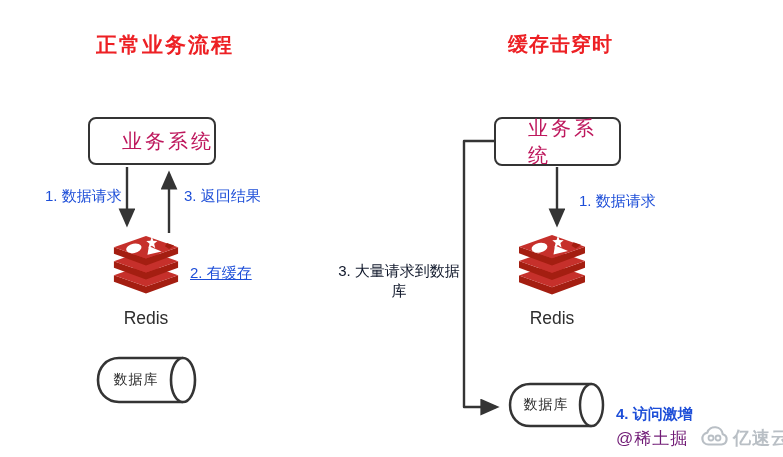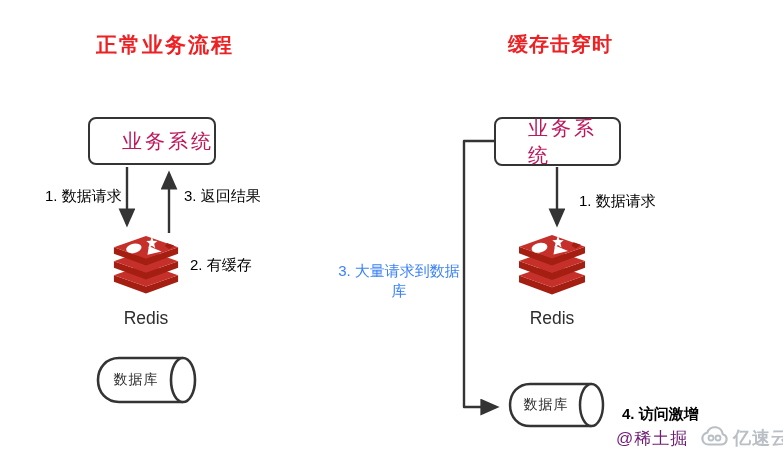--- a/index.html
+++ b/index.html
@@ -3,22 +3,22 @@
 <meta charset="utf-8">
 <style>
   html,body{margin:0;padding:0;background:#fff;}
   body{font-family:"Liberation Sans","DejaVu Sans",sans-serif;}
   .canvas{position:relative;width:783px;height:457px;background:#ffffff;overflow:hidden;}
   .connectors{position:absolute;left:0;top:0;width:783px;height:457px;pointer-events:none;}
   .abs{position:absolute;}
   .flow-title{font-size:21px;font-weight:700;color:#ed2024;letter-spacing:2px;white-space:nowrap;}
   .sysbox{border:2.4px solid #343434;border-radius:8px;display:flex;align-items:center;justify-content:center;
           font-size:20px;letter-spacing:3px;color:#be185d;font-weight:500;background:#fff;box-sizing:border-box;padding-left:32px;}
-  .lbl{font-size:15px;color:#000000;font-weight:500;white-space:nowrap;}
-  .lbl-wrap{font-size:15px;color:#3b82f6;font-weight:500;text-align:center;line-height:20px;}
+  .lbl{font-size:15px;color:#1d4ed8;font-weight:500;white-space:nowrap;}
+  .lbl-wrap{font-size:15px;color:#0f172a;font-weight:500;text-align:center;line-height:20px;}
   .redis-name{font-size:17.5px;color:#2e2e2e;font-weight:500;text-align:center;}
   .cyl{position:absolute;}
   .cyl-text{position:absolute;left:0;top:0;width:80px;height:100%;display:flex;align-items:center;justify-content:center;
             font-size:14px;color:#2e2e2e;font-weight:500;letter-spacing:1px;}
   .wm-handle{font-size:17px;color:#701a75;letter-spacing:1px;white-space:nowrap;}
   .wm-brand{display:flex;align-items:center;gap:3px;}
   .wm-brand-text{font-size:18px;color:#b9bfc5;font-weight:600;letter-spacing:1px;white-space:nowrap;}
 </style>
 </head>
 <body>
@@ -39,21 +39,21 @@
 
   <div class="abs flow-title" style="left:508px;top:31px;letter-spacing:1px;font-size:20px;">缓存击穿时</div>
   <div class="abs flow-title" style="left:96px;top:31px;">正常业务流程</div>
 
   <div class="abs sysbox" style="left:88px;top:117px;width:128px;height:48px;">
     <span>业务系统</span>
   </div>
 
   <div class="abs lbl" style="left:45px;top:187px;">1. 数据请求</div>
   <div class="abs lbl" style="left:184px;top:187px;">3. 返回结果</div>
-  <div class="abs lbl" style="left:190px;top:256px;">2. 有缓存</div>
+  <div class="abs lbl" style="left:190px;top:264px;text-decoration:underline;">2. 有缓存</div>
 
   <div class="abs" style="left:111px;top:236px;">
     <svg width="70" height="58" viewBox="0 0 72 54" preserveAspectRatio="none">
       <g>
         <path d="M3 36.5 L36 47 L69 36.5 L69 42.5 L36 53.5 L3 42.5 Z" fill="#A41E11"></path>
         <path d="M36 26 L69 36.5 L36 47 L3 36.5 Z" fill="#C6302B"></path>
       </g>
       <g>
         <path d="M3 23.5 L36 34 L69 23.5 L69 29.5 L36 40.5 L3 29.5 Z" fill="#A41E11"></path>
         <path d="M36 13 L69 23.5 L36 34 L3 23.5 Z" fill="#C6302B"></path>
@@ -77,21 +77,21 @@
     </svg>
     <div class="cyl-text">数据库</div>
   </div>
 
   <div class="abs sysbox" style="left:494px;top:117px;width:127px;height:49px;">
     <span>业务系统</span>
   </div>
 
   <div class="abs lbl" style="left:579px;top:192px;">1. 数据请求</div>
   <div class="abs lbl-wrap" style="left:336px;top:261px;width:126px;">3. 大量请求到数据库</div>
-  <div class="abs lbl" style="left:616px;top:405px;font-weight:600;margin-left:6px;">4. 访问激增</div>
+  <div class="abs lbl" style="left:616px;top:405px;font-weight:600;">4. 访问激增</div>
 
   <div class="abs" style="left:516px;top:235px;">
     <svg width="72" height="60" viewBox="0 0 72 54" preserveAspectRatio="none">
       <g>
         <path d="M3 36.5 L36 47 L69 36.5 L69 42.5 L36 53.5 L3 42.5 Z" fill="#A41E11"></path>
         <path d="M36 26 L69 36.5 L36 47 L3 36.5 Z" fill="#C6302B"></path>
       </g>
       <g>
         <path d="M3 23.5 L36 34 L69 23.5 L69 29.5 L36 40.5 L3 29.5 Z" fill="#A41E11"></path>
         <path d="M36 13 L69 23.5 L36 34 L3 23.5 Z" fill="#C6302B"></path>

